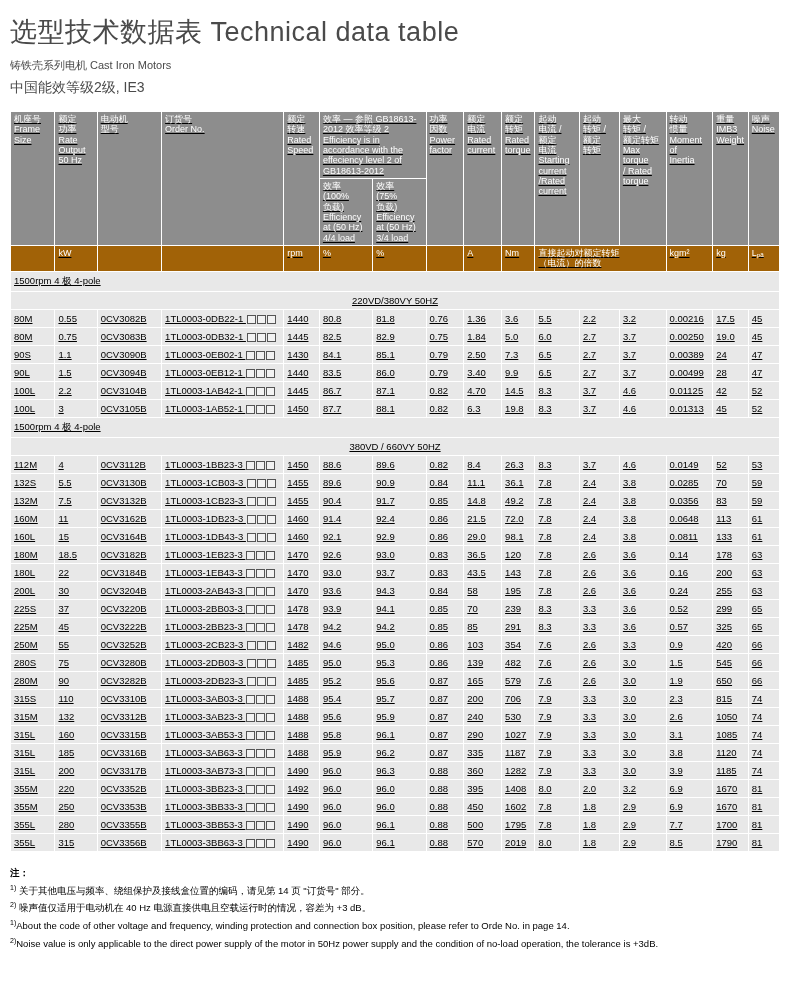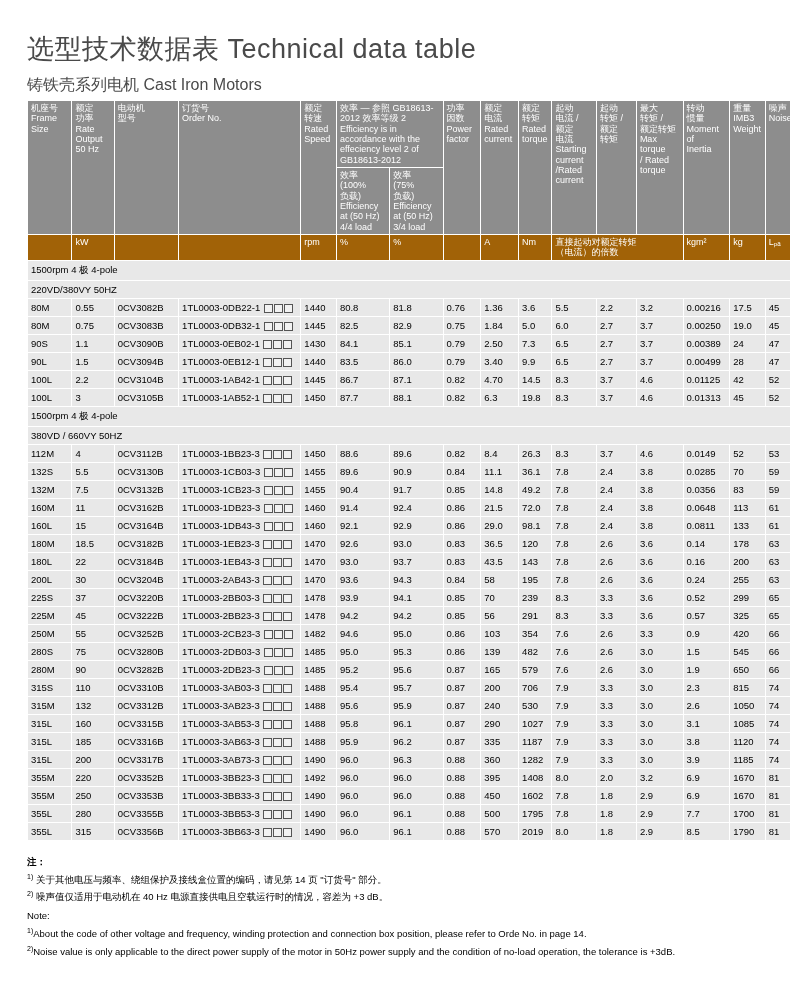--- a/index.html
+++ b/index.html
@@ -1,45 +1,46 @@
 <!DOCTYPE html>
 <html><head>
 <meta charset="utf-8">
 <style>
   html,body{margin:0;padding:0;background:#ffffff;}
   body{width:790px;font-family:"Liberation Sans", sans-serif;color:#000;}
-  .page{width:790px;padding:17px;box-sizing:border-box;}
+  .page{width:790px;padding:0;box-sizing:border-box;}
   .titles{padding:14px 10px 4px 10px;}
   h1{margin:0;font-size:27px;font-weight:normal;color:#4a4a4a;letter-spacing:0.5px;}
-  .sub1{margin:8px 0 0 0;font-size:16px;color:#4a4a4a;}
+  .sub1{margin:8px 0 0 0;font-size:11px;color:#4a4a4a;}
   .sub2{margin:6px 0 10px 0;font-size:14px;color:#4a4a4a;}
 
-  table.dt{border-collapse:collapse;width:770px;margin:0 10px;table-layout:fixed;}
+  table.dt{border-collapse:collapse;width:770px;margin:0 10px;table-layout:fixed;text-decoration:underline;}
   table.dt td, table.dt th{border:1px solid #ffffff;font-size:9px;vertical-align:top;padding:2px 3px;}
   thead td{background:#8d8d8d;color:#ffffff;font-weight:normal;line-height:1.15;}
   .unitrow td{background:#a16207;color:#ffffff;height:16px;}
   .grouprow td{background:#9a9a9a;color:#ffffff;text-align:left;font-size:10px;padding:3px 0;}
-  .grouprow2 td{background:#a8a8a8;color:#ffffff;font-size:10px;padding:3px 0;}
+  .grouprow2 td{background:#a8a8a8;color:#ffffff;text-align:center;font-size:10px;padding:3px 0;}
   tbody.body td{background:#e8e8e8;color:#000;font-size:9.5px;padding:3px 3px;border:1px solid #ffffff;white-space:nowrap;}
   tbody.body tr td:first-child{}
   .ordercell span.box{display:inline-block;width:7px;height:7px;border:1px solid #555;margin-left:1px;vertical-align:middle;background:#f2f2f2;}
   .notes{margin:14px 10px 0 10px;font-size:9.5px;line-height:1.55;color:#000;}
   .notes .hd{font-weight:bold;margin-bottom:2px;}
   .notes p{margin:0 0 2px 0;}
   sup{font-size:7px;}
   .c{text-align:left;}
 </style>
 </head>
 <body>
 
 <div class="page">
 
   <div class="titles">
     <h1>选型技术数据表 Technical data table</h1>
     <div class="sub1">铸铁壳系列电机 Cast Iron Motors</div>
+    <div class="sub2">中国能效等级2级, IE3</div>
   </div>
 
   <table class="dt">
     <colgroup>
       <col style="width:40px">
         <col style="width:38px">
         <col style="width:58px">
         <col style="width:110px">
       <col style="width:32px">
         <col style="width:48px">
@@ -378,21 +379,21 @@
         </tr>
         <tr>
           <td>225M</td>
           <td>45</td>
           <td>0CV3222B</td>
           <td class="ordercell">1TL0003-2BB23-3 <span class="box"></span><span class="box"></span><span class="box"></span></td>
           <td>1478</td>
           <td>94.2</td>
           <td>94.2</td>
           <td>0.85</td>
-          <td>56</td>
+          <td>85</td>
           <td>291</td>
           <td>8.3</td>
           <td>3.3</td>
           <td>3.6</td>
           <td>0.57</td>
           <td>325</td>
           <td>65</td>
         </tr>
         <tr>
           <td>250M</td>
@@ -610,18 +611,17 @@
           <td>1790</td>
           <td>81</td>
         </tr>
       </tbody>
   </table>
 
   <div class="notes">
     <div class="hd">注：</div>
     <p><sup>1)</sup> <span>关于其他电压与频率、绕组保护及接线盒位置的编码，请见第 14 页 "订货号" 部分。</span></p>
     <p><sup>2)</sup> <span>噪声值仅适用于电动机在 40 Hz 电源直接供电且空载运行时的情况，容差为 +3 dB。</span></p>
-    <div class="hd" style="font-weight:normal;margin-top:4px;">Note:</div>
     <p><sup>1)</sup><span>About the code of other voltage and frequency, winding protection and connection box position, please refer to Orde No. in page 14.</span></p>
     <p><sup>2)</sup><span>Noise value is only applicable to the direct power supply of the motor in 50Hz power supply and the condition of no-load operation, the tolerance is +3dB.</span></p>
   </div>
 
 </div>
 
 </body></html>

